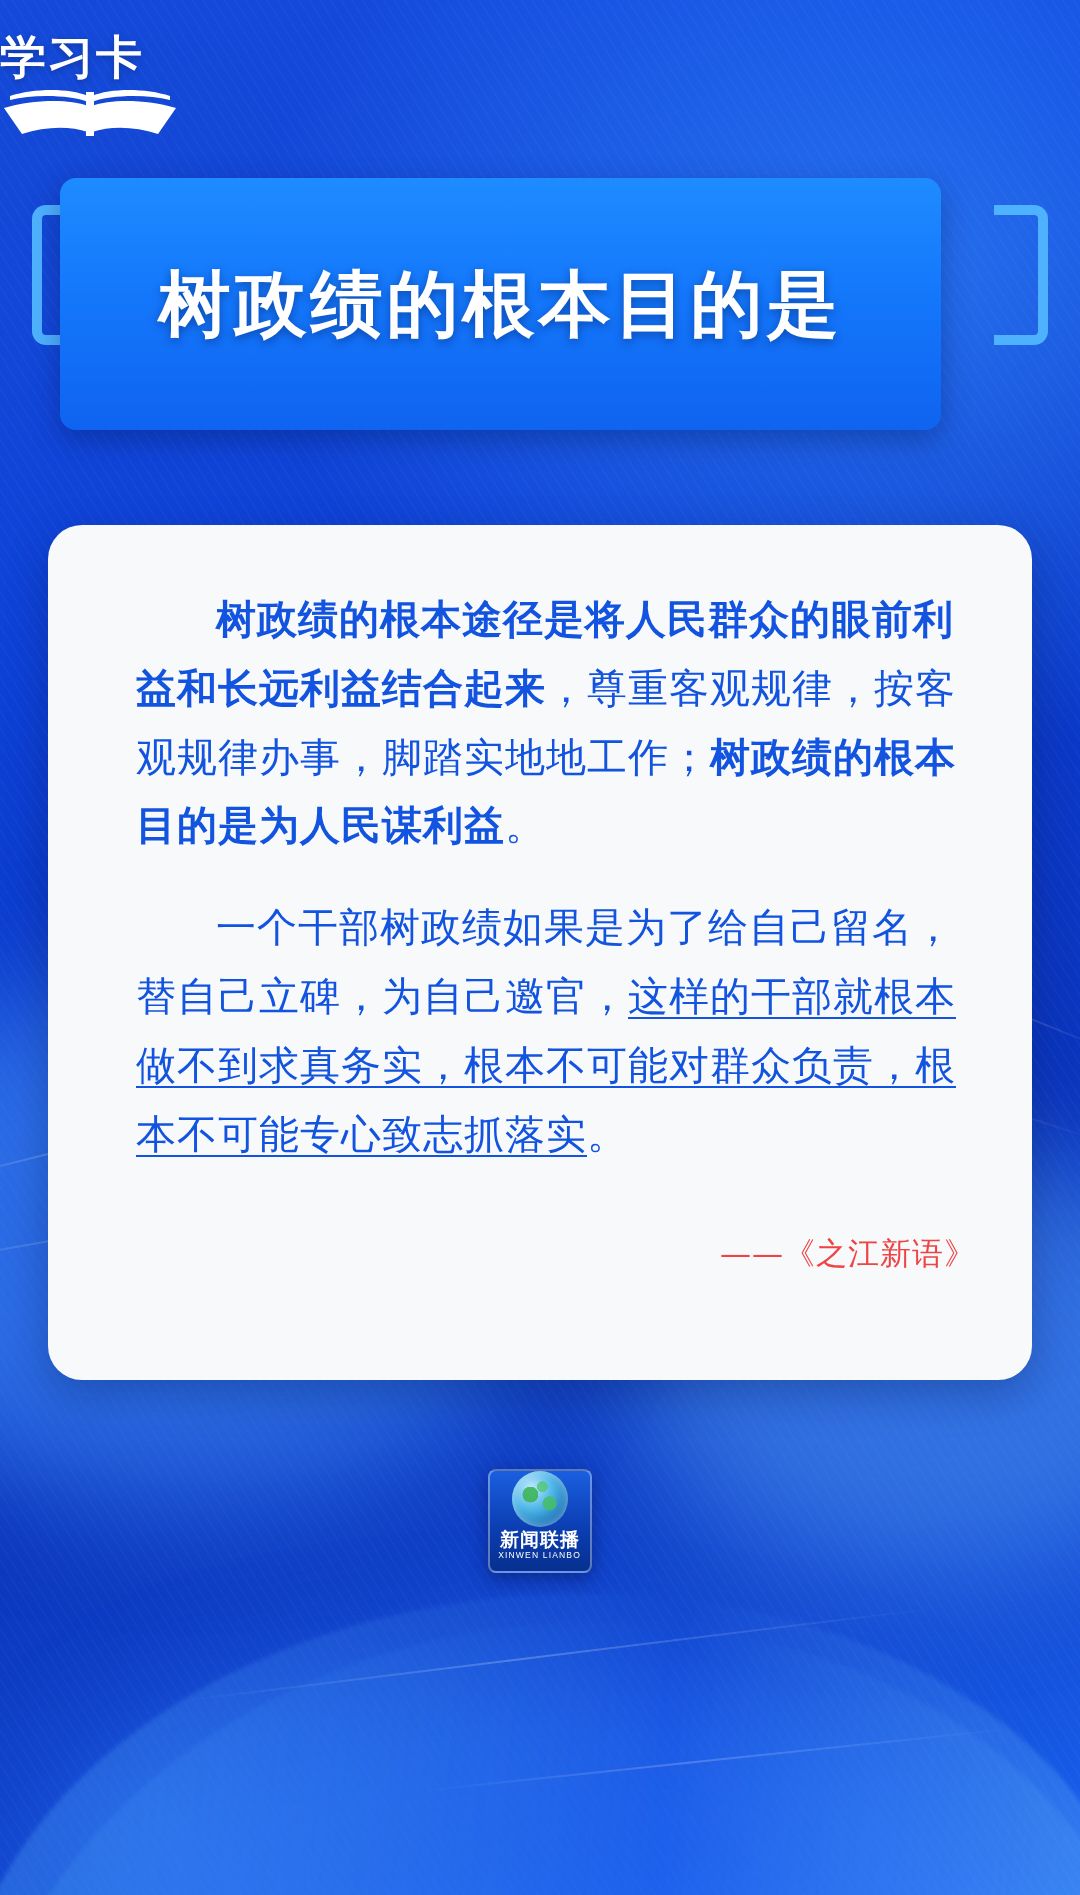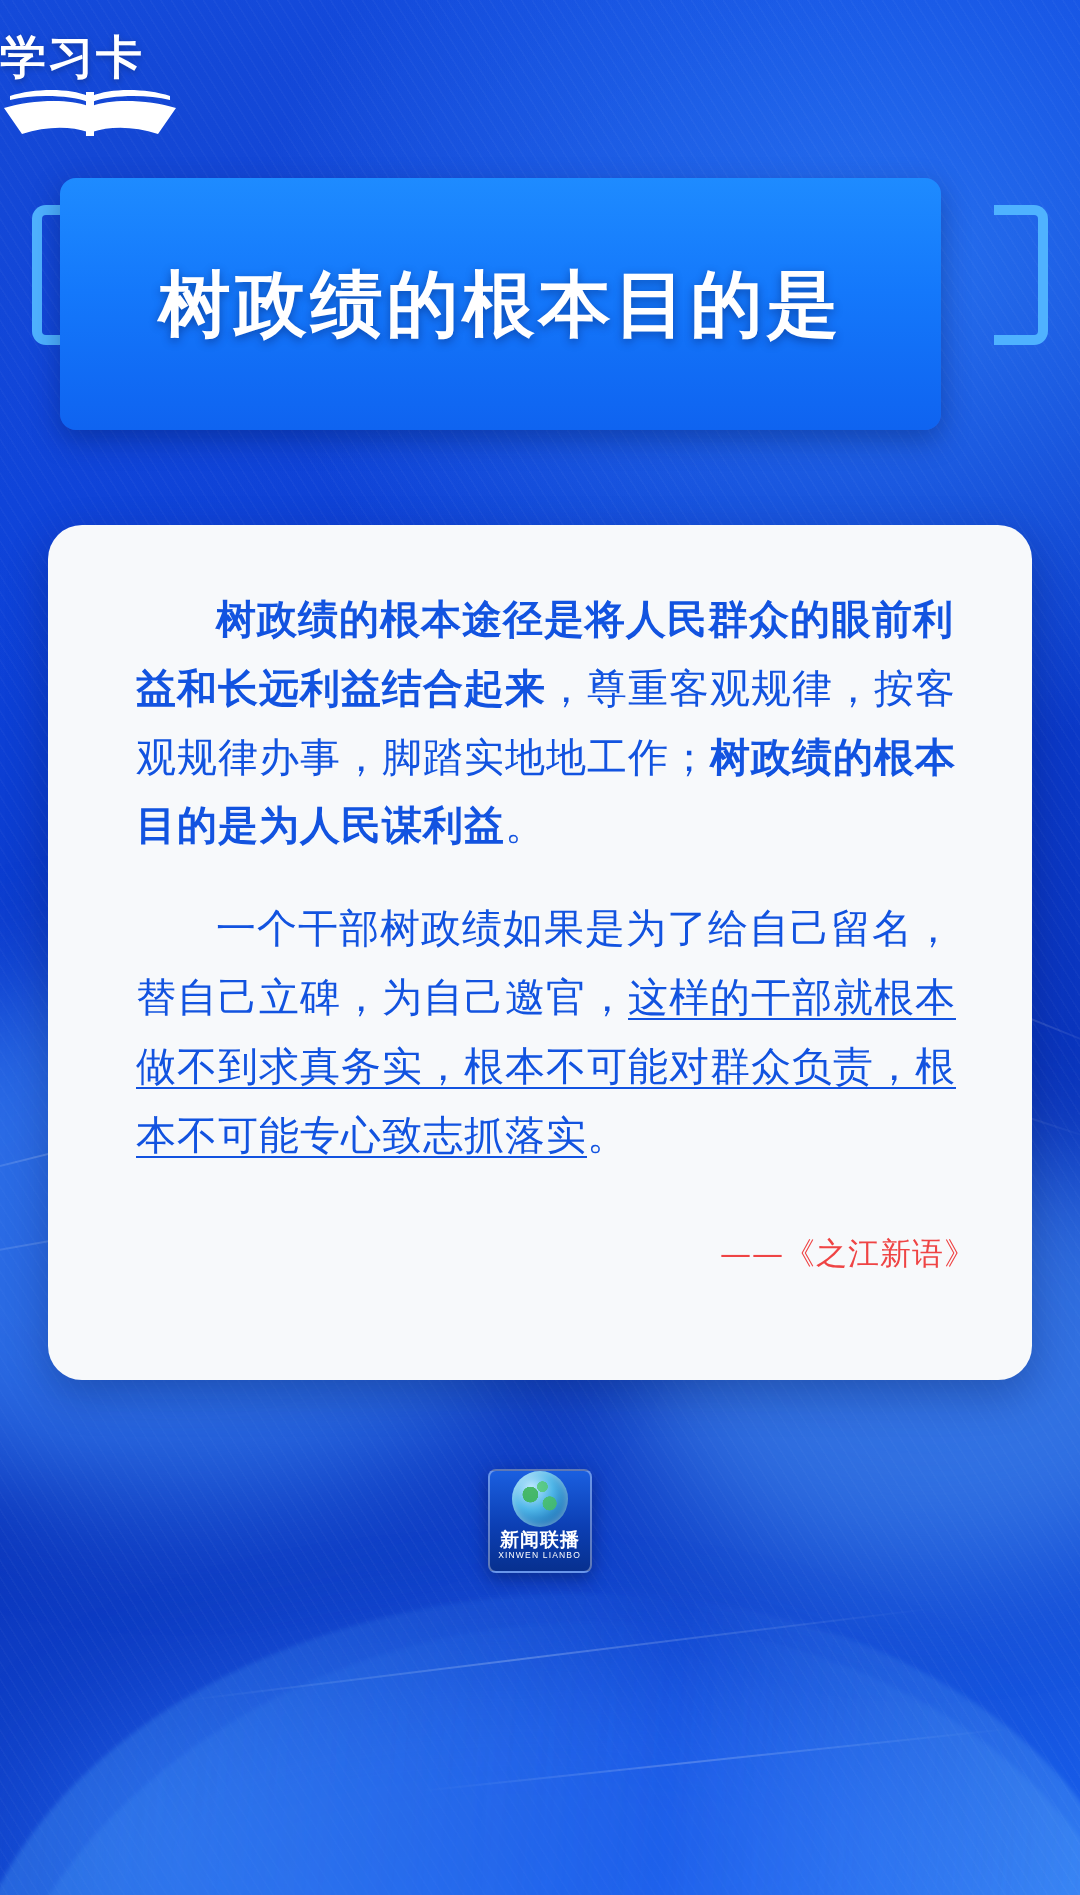--- a/index.html
+++ b/index.html
@@ -149,21 +149,21 @@
     margin-top: 42px;
   }
   .para {
     color: #1253e0;
     font-family: "DejaVu Serif", serif;
     font-size: 40px;
     line-height: 1.72;
     text-indent: 2em;
     letter-spacing: 1px;
   }
-  .para + .para { margin-top: 34px; }
+  .para + .para { margin-top: 34px; font-family: Liberation Serif, serif; }
   .para b { font-weight: 700; }
   .para .ul { text-decoration: underline; text-decoration-thickness: 2px; text-underline-offset: 7px; }
 
   .source {
     margin-top: 58px;
     color: #ef4444;
     font-family: "DejaVu Serif", serif;
     font-size: 31px;
     line-height: 1.7;
     text-align: right;

